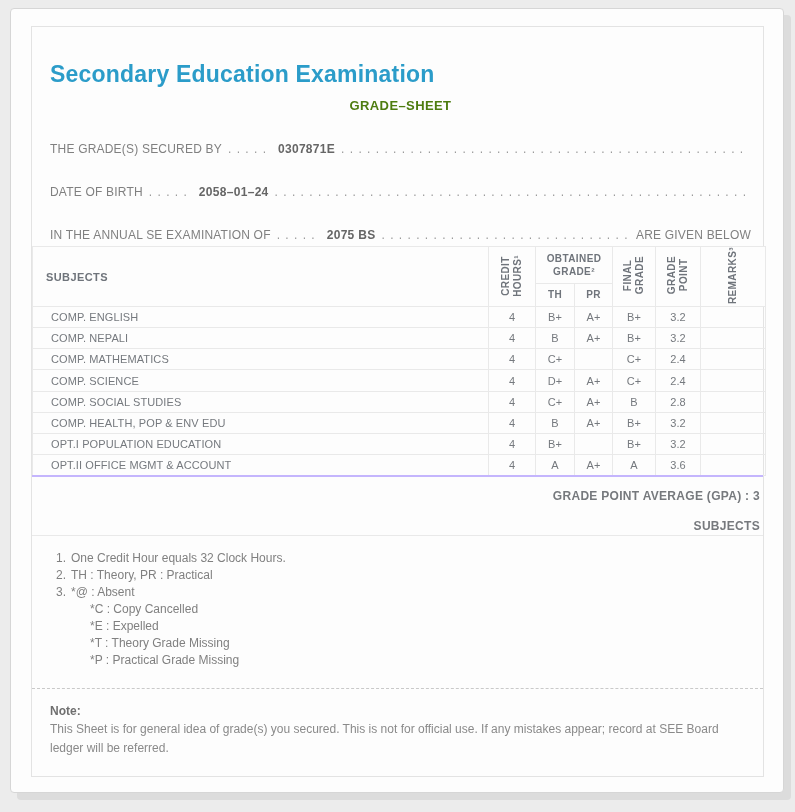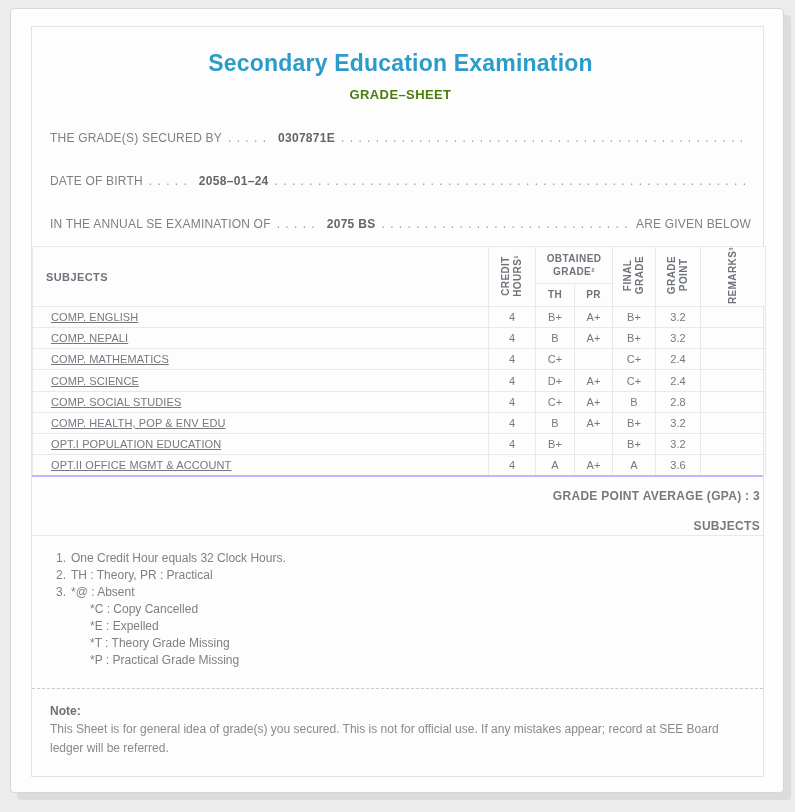--- a/index.html
+++ b/index.html
@@ -23,25 +23,25 @@
     left: 20px; top: 17px;
     width: 733px; height: 751px;
     border: 1px solid #e3e3e3;
     background: #fdfdfd;
     display: flex;
     flex-direction: column;
   }
   
   .head-sec { height: 219px; padding: 14px 12px 0 18px; }
   .title {
-    text-align: center;
+    text-align: left;
     font-size: 23px; font-weight: bold;
     color: #2b9cc9;
     letter-spacing: 0.2px;
-    margin-top: 9px;
+    margin-top: 20px;
   }
   .subtitle {
     text-align: center;
     font-size: 13px; font-weight: bold;
     color: #4d7c0f;
     letter-spacing: 0.4px;
     margin-top: 10px;
   }
   .info-line {
     display: flex;
@@ -80,21 +80,21 @@
   }
   .vwrap span { display: block; line-height: 12px; }
   .obt span { display: block; line-height: 13px; }
   tbody td {
     height: 21px;
     font-size: 11px;
     color: #75797e;
     text-align: center;
     vertical-align: middle;
   }
-  tbody td.subject { text-align: left; padding-left: 18px; letter-spacing: 0.1px; text-decoration: underline; }
+  tbody td.subject { text-align: left; padding-left: 18px; letter-spacing: 0.1px; }
   
   .gpa-sec {
     height: 60px;
     border-top: 2px solid #c4b5fd;
     text-align: right;
     padding: 12px 3px 0 0;
     font-size: 12px; font-weight: bold;
     color: #76797d;
     letter-spacing: 0.3px;
   }

